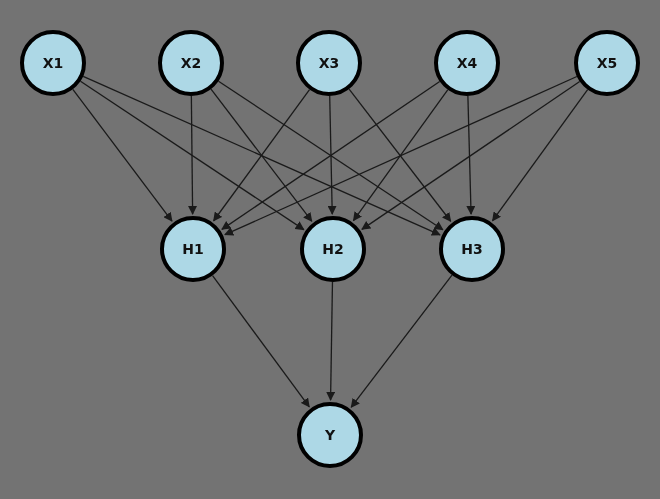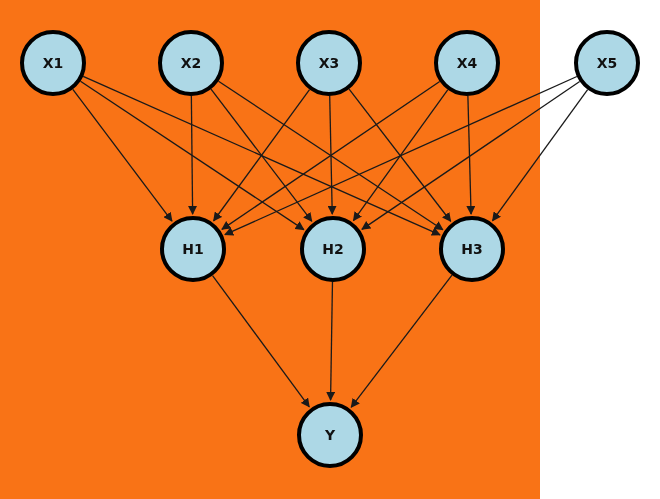--- a/index.html
+++ b/index.html
@@ -6,23 +6,23 @@
     margin: 0;
     padding: 0;
     background: #ffffff;
     width: 660px;
     height: 499px;
     overflow: hidden;
     font-family: "DejaVu Sans", "Liberation Sans", sans-serif;
   }
   .canvas {
     position: relative;
-    width: 540px;
+    width: 660px;
     height: 499px;
-    background: #f97316;
+    background: #737373;
   }
   svg {
     display: block;
     width: 660px;
     height: 499px;
   }
   .node-label {
     font-family: "DejaVu Sans", "Liberation Sans", sans-serif;
     font-weight: bold;
     pointer-events: none;

